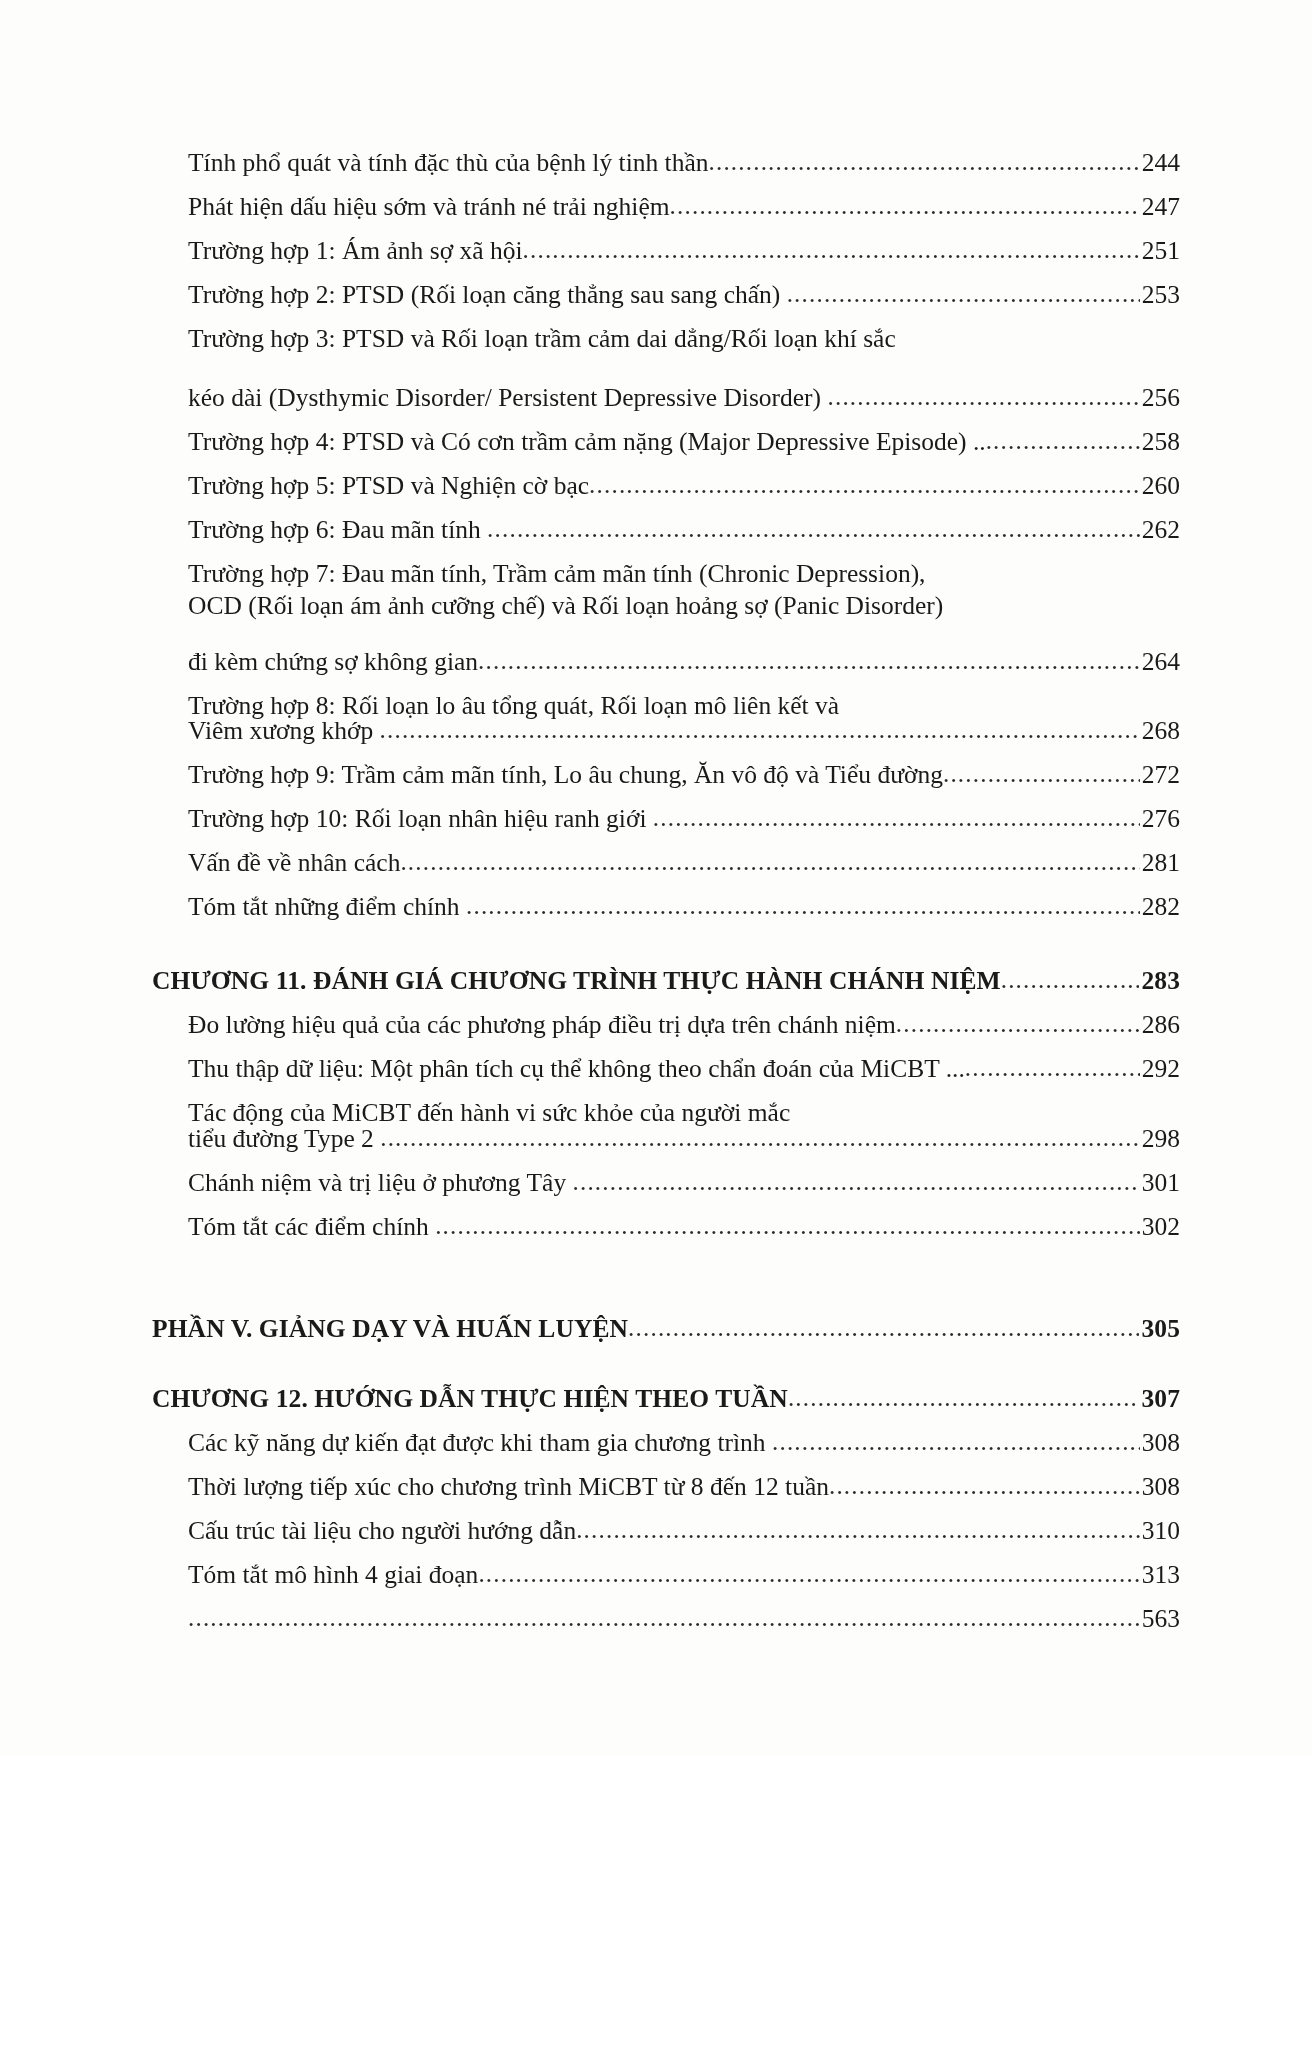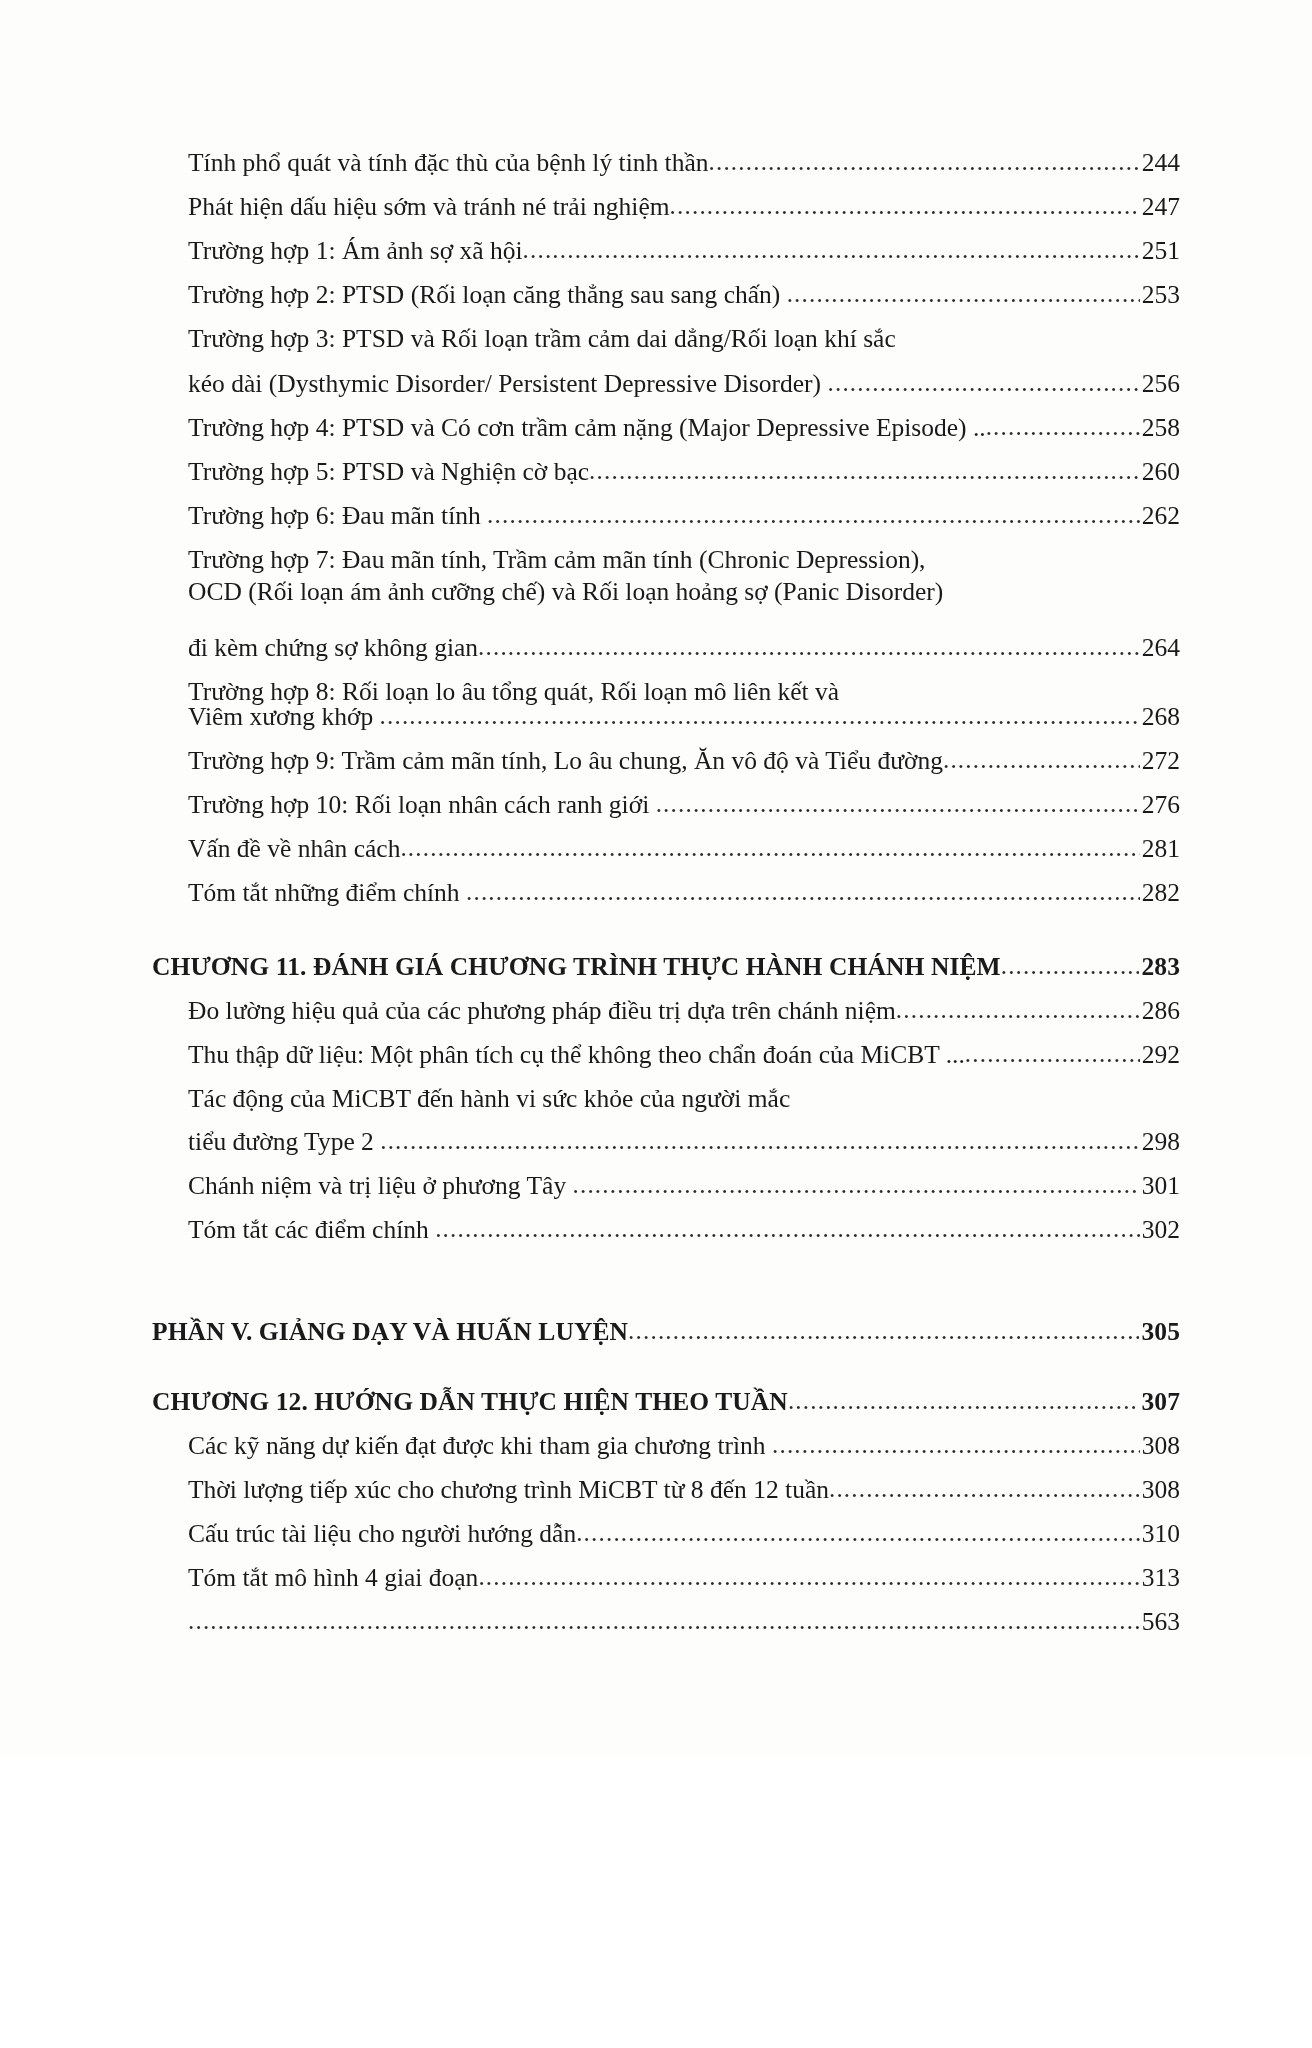--- a/index.html
+++ b/index.html
@@ -92,21 +92,21 @@
         </div>
       </div>
       <div class="entry lvl-sub">
         <div class="line">
           <span class="txt">Trường hợp 2: PTSD (Rối loạn căng thẳng sau sang chấn) </span>
           <span class="dots">........................................................................................................................................................................................................</span>
           <span class="pg">253</span>
         </div>
       </div>
       <div class="entry lvl-sub">
-        <div class="firstline" style="margin-bottom: 19px;">Trường hợp 3: PTSD và Rối loạn trầm cảm dai dẳng/Rối loạn khí sắc</div>
+        <div class="firstline" style="margin-bottom: 33px;">Trường hợp 3: PTSD và Rối loạn trầm cảm dai dẳng/Rối loạn khí sắc</div>
         <div class="line">
           <span class="txt">kéo dài (Dysthymic Disorder/ Persistent Depressive Disorder) </span>
           <span class="dots">........................................................................................................................................................................................................</span>
           <span class="pg">256</span>
         </div>
       </div>
       <div class="entry lvl-sub">
         <div class="line">
           <span class="txt">Trường hợp 4: PTSD và Có cơn trầm cảm nặng (Major Depressive Episode) ..</span>
           <span class="dots">........................................................................................................................................................................................................</span>
@@ -146,21 +146,21 @@
       </div>
       <div class="entry lvl-sub">
         <div class="line">
           <span class="txt">Trường hợp 9: Trầm cảm mãn tính, Lo âu chung, Ăn vô độ và Tiểu đường</span>
           <span class="dots">........................................................................................................................................................................................................</span>
           <span class="pg">272</span>
         </div>
       </div>
       <div class="entry lvl-sub">
         <div class="line">
-          <span class="txt">Trường hợp 10: Rối loạn nhân cách ranh giới </span>
+          <span class="txt">Trường hợp 10: Rối loạn nhân hiệu ranh giới </span>
           <span class="dots">........................................................................................................................................................................................................</span>
           <span class="pg">276</span>
         </div>
       </div>
       <div class="entry lvl-sub">
         <div class="line">
           <span class="txt">Vấn đề về nhân cách</span>
           <span class="dots">........................................................................................................................................................................................................</span>
           <span class="pg">281</span>
         </div>
@@ -188,21 +188,21 @@
         </div>
       </div>
       <div class="entry lvl-sub">
         <div class="line">
           <span class="txt">Thu thập dữ liệu: Một phân tích cụ thể không theo chẩn đoán của MiCBT ...</span>
           <span class="dots">........................................................................................................................................................................................................</span>
           <span class="pg">292</span>
         </div>
       </div>
       <div class="entry lvl-sub">
-        <div class="firstline" style="margin-bottom: 17px;">Tác động của MiCBT đến hành vi sức khỏe của người mắc</div>
+        <div class="firstline" style="">Tác động của MiCBT đến hành vi sức khỏe của người mắc</div>
         <div class="line">
           <span class="txt">tiểu đường Type 2 </span>
           <span class="dots">........................................................................................................................................................................................................</span>
           <span class="pg">298</span>
         </div>
       </div>
       <div class="entry lvl-sub">
         <div class="line">
           <span class="txt">Chánh niệm và trị liệu ở phương Tây </span>
           <span class="dots">........................................................................................................................................................................................................</span>

